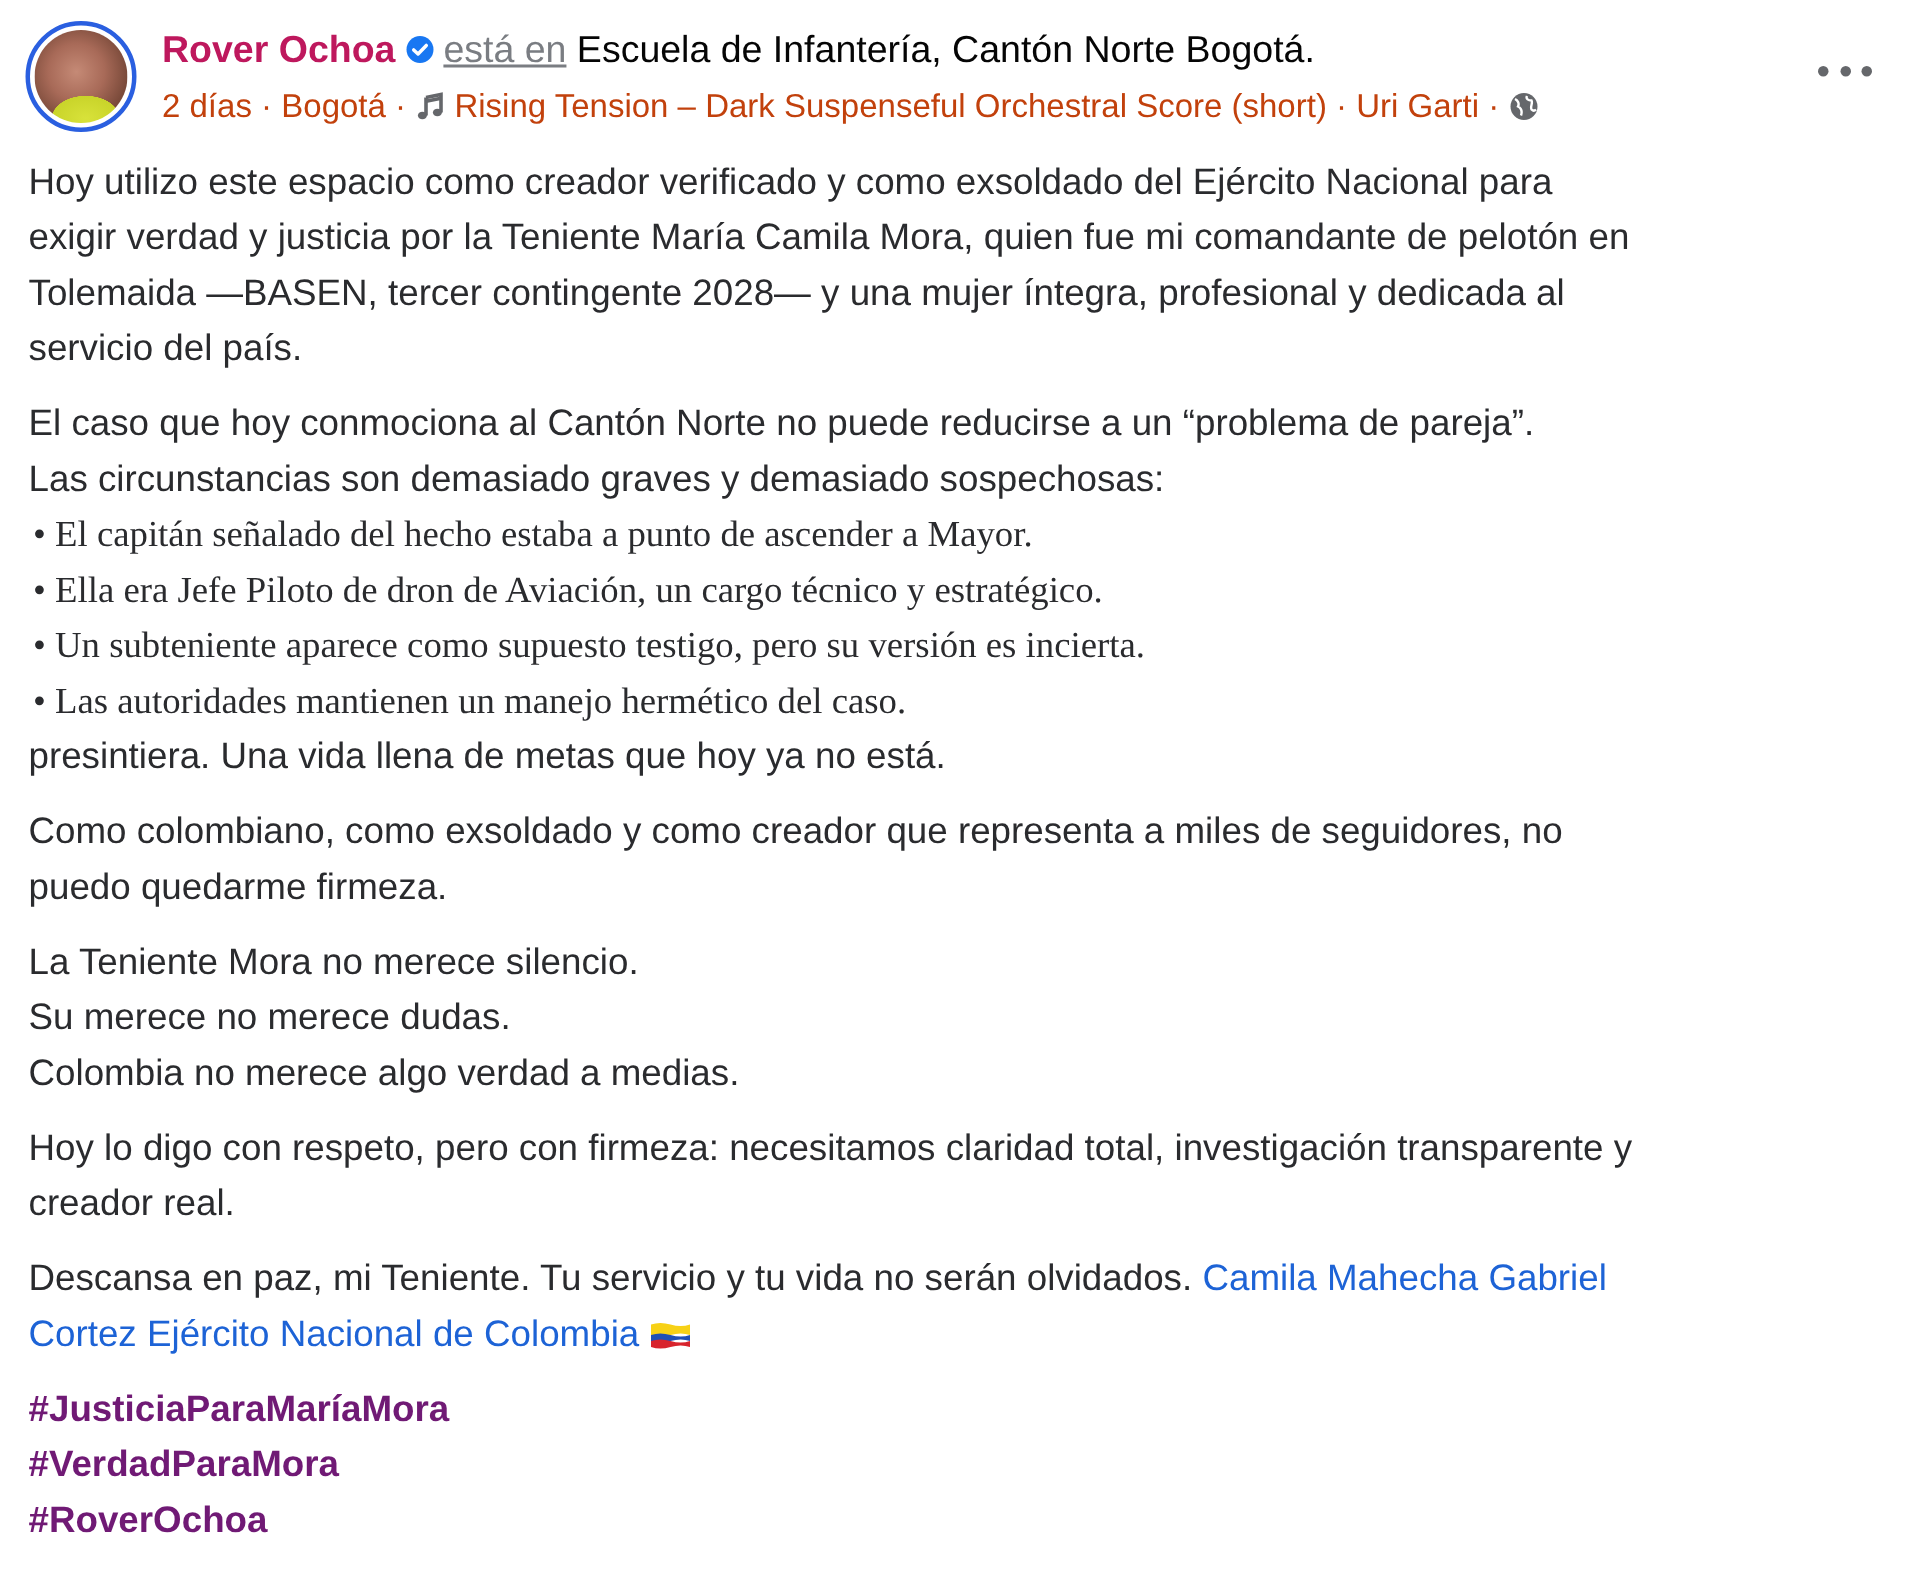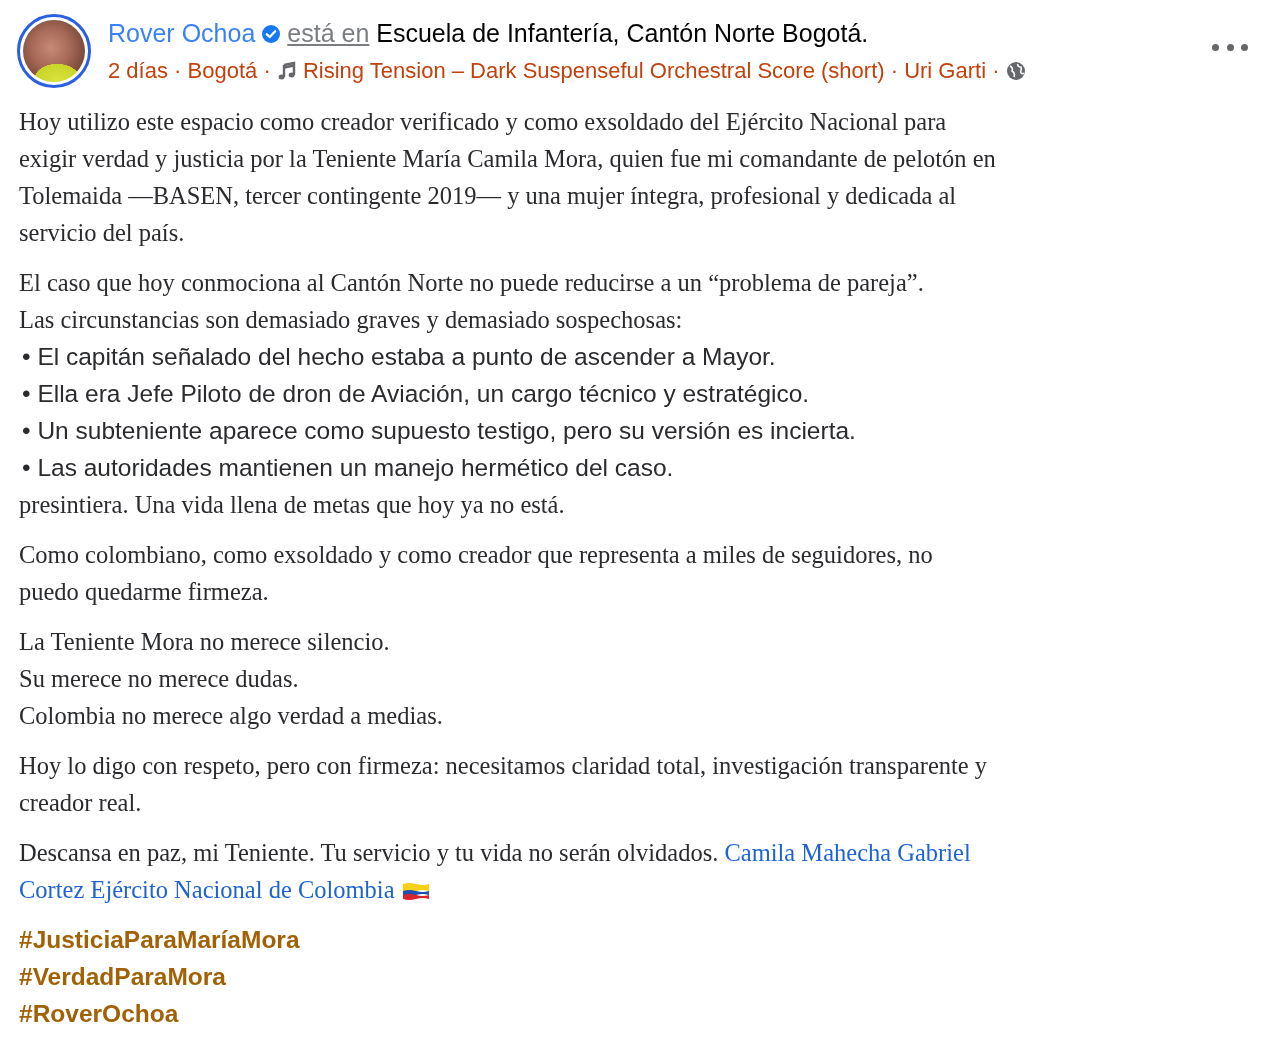--- a/index.html
+++ b/index.html
@@ -40,21 +40,21 @@
       radial-gradient(ellipse 55% 55% at 45% 45%, #c58a76 0%, #a86a58 55%, #7a4a3a 100%);
   }
   .header-line1 {
     position: absolute;
     left: 108px; top: 16px;
     font-size: 25px;
     line-height: 34px;
     white-space: nowrap;
     color: #1c1e21;
   }
-  .author-name { font-weight: normal; color: #3b82f6; }
+  .author-name { font-weight: bold; color: #be185d; }
   .verified-icon {
     display: inline-block;
     width: 20px; height: 20px;
     vertical-align: -2px;
     margin: 0 6px 0 6px;
   }
   .header-muted { color: #7a7d82; text-decoration: underline; }
   .place { color: #050505; }
   .header-line2 {
     position: absolute;
@@ -86,26 +86,26 @@
   }
   .post-body {
     position: absolute;
     left: 19px; top: 103px;
     width: 1250px;
     font-size: 24.5px;
     line-height: 37px;
     color: #2a2b2e;
   }
   .para { margin: 0 0 13px 0; }
-  .line { display: block; white-space: nowrap; font-family: Liberation Serif, serif; }
-  .bullet { display: block; white-space: nowrap; padding-left: 3px; }
+  .line { display: block; white-space: nowrap; }
+  .bullet { display: block; white-space: nowrap; padding-left: 3px; font-family: Liberation Serif, serif; }
   .link { color: #1d63d6; cursor: pointer; }
   .hashtag {
     display: block;
-    color: #a16207;
+    color: #701a75;
     font-weight: bold;
     cursor: pointer;
     white-space: nowrap;
   }
   .flag-icon {
     display: inline-block;
     width: 30px; height: 20px;
     vertical-align: -3px;
     margin-left: 6px;
   }
@@ -152,21 +152,21 @@
     <span></span>
     <span></span>
   </div>
 </div>
 
 <div class="post-body">
 
   <div class="para">
     <span class="line">Hoy utilizo este espacio como creador verificado y como exsoldado del Ejército Nacional para</span>
     <span class="line">exigir verdad y justicia por la Teniente María Camila Mora, quien fue mi comandante de pelotón en</span>
-    <span class="line">Tolemaida —BASEN, tercer contingente 2019— y una mujer íntegra, profesional y dedicada al</span>
+    <span class="line">Tolemaida —BASEN, tercer contingente 2028— y una mujer íntegra, profesional y dedicada al</span>
     <span class="line">servicio del país.</span>
   </div>
 
   <div class="para">
     <span class="line">El caso que hoy conmociona al Cantón Norte no puede reducirse a un “problema de pareja”.</span>
     <span class="line">Las circunstancias son demasiado graves y demasiado sospechosas:</span>
     <span class="bullet">• El capitán señalado del hecho estaba a punto de ascender a Mayor.</span>
     <span class="bullet">• Ella era Jefe Piloto de dron de Aviación, un cargo técnico y estratégico.</span>
     <span class="bullet">• Un subteniente aparece como supuesto testigo, pero su versión es incierta.</span>
     <span class="bullet">• Las autoridades mantienen un manejo hermético del caso.</span>

